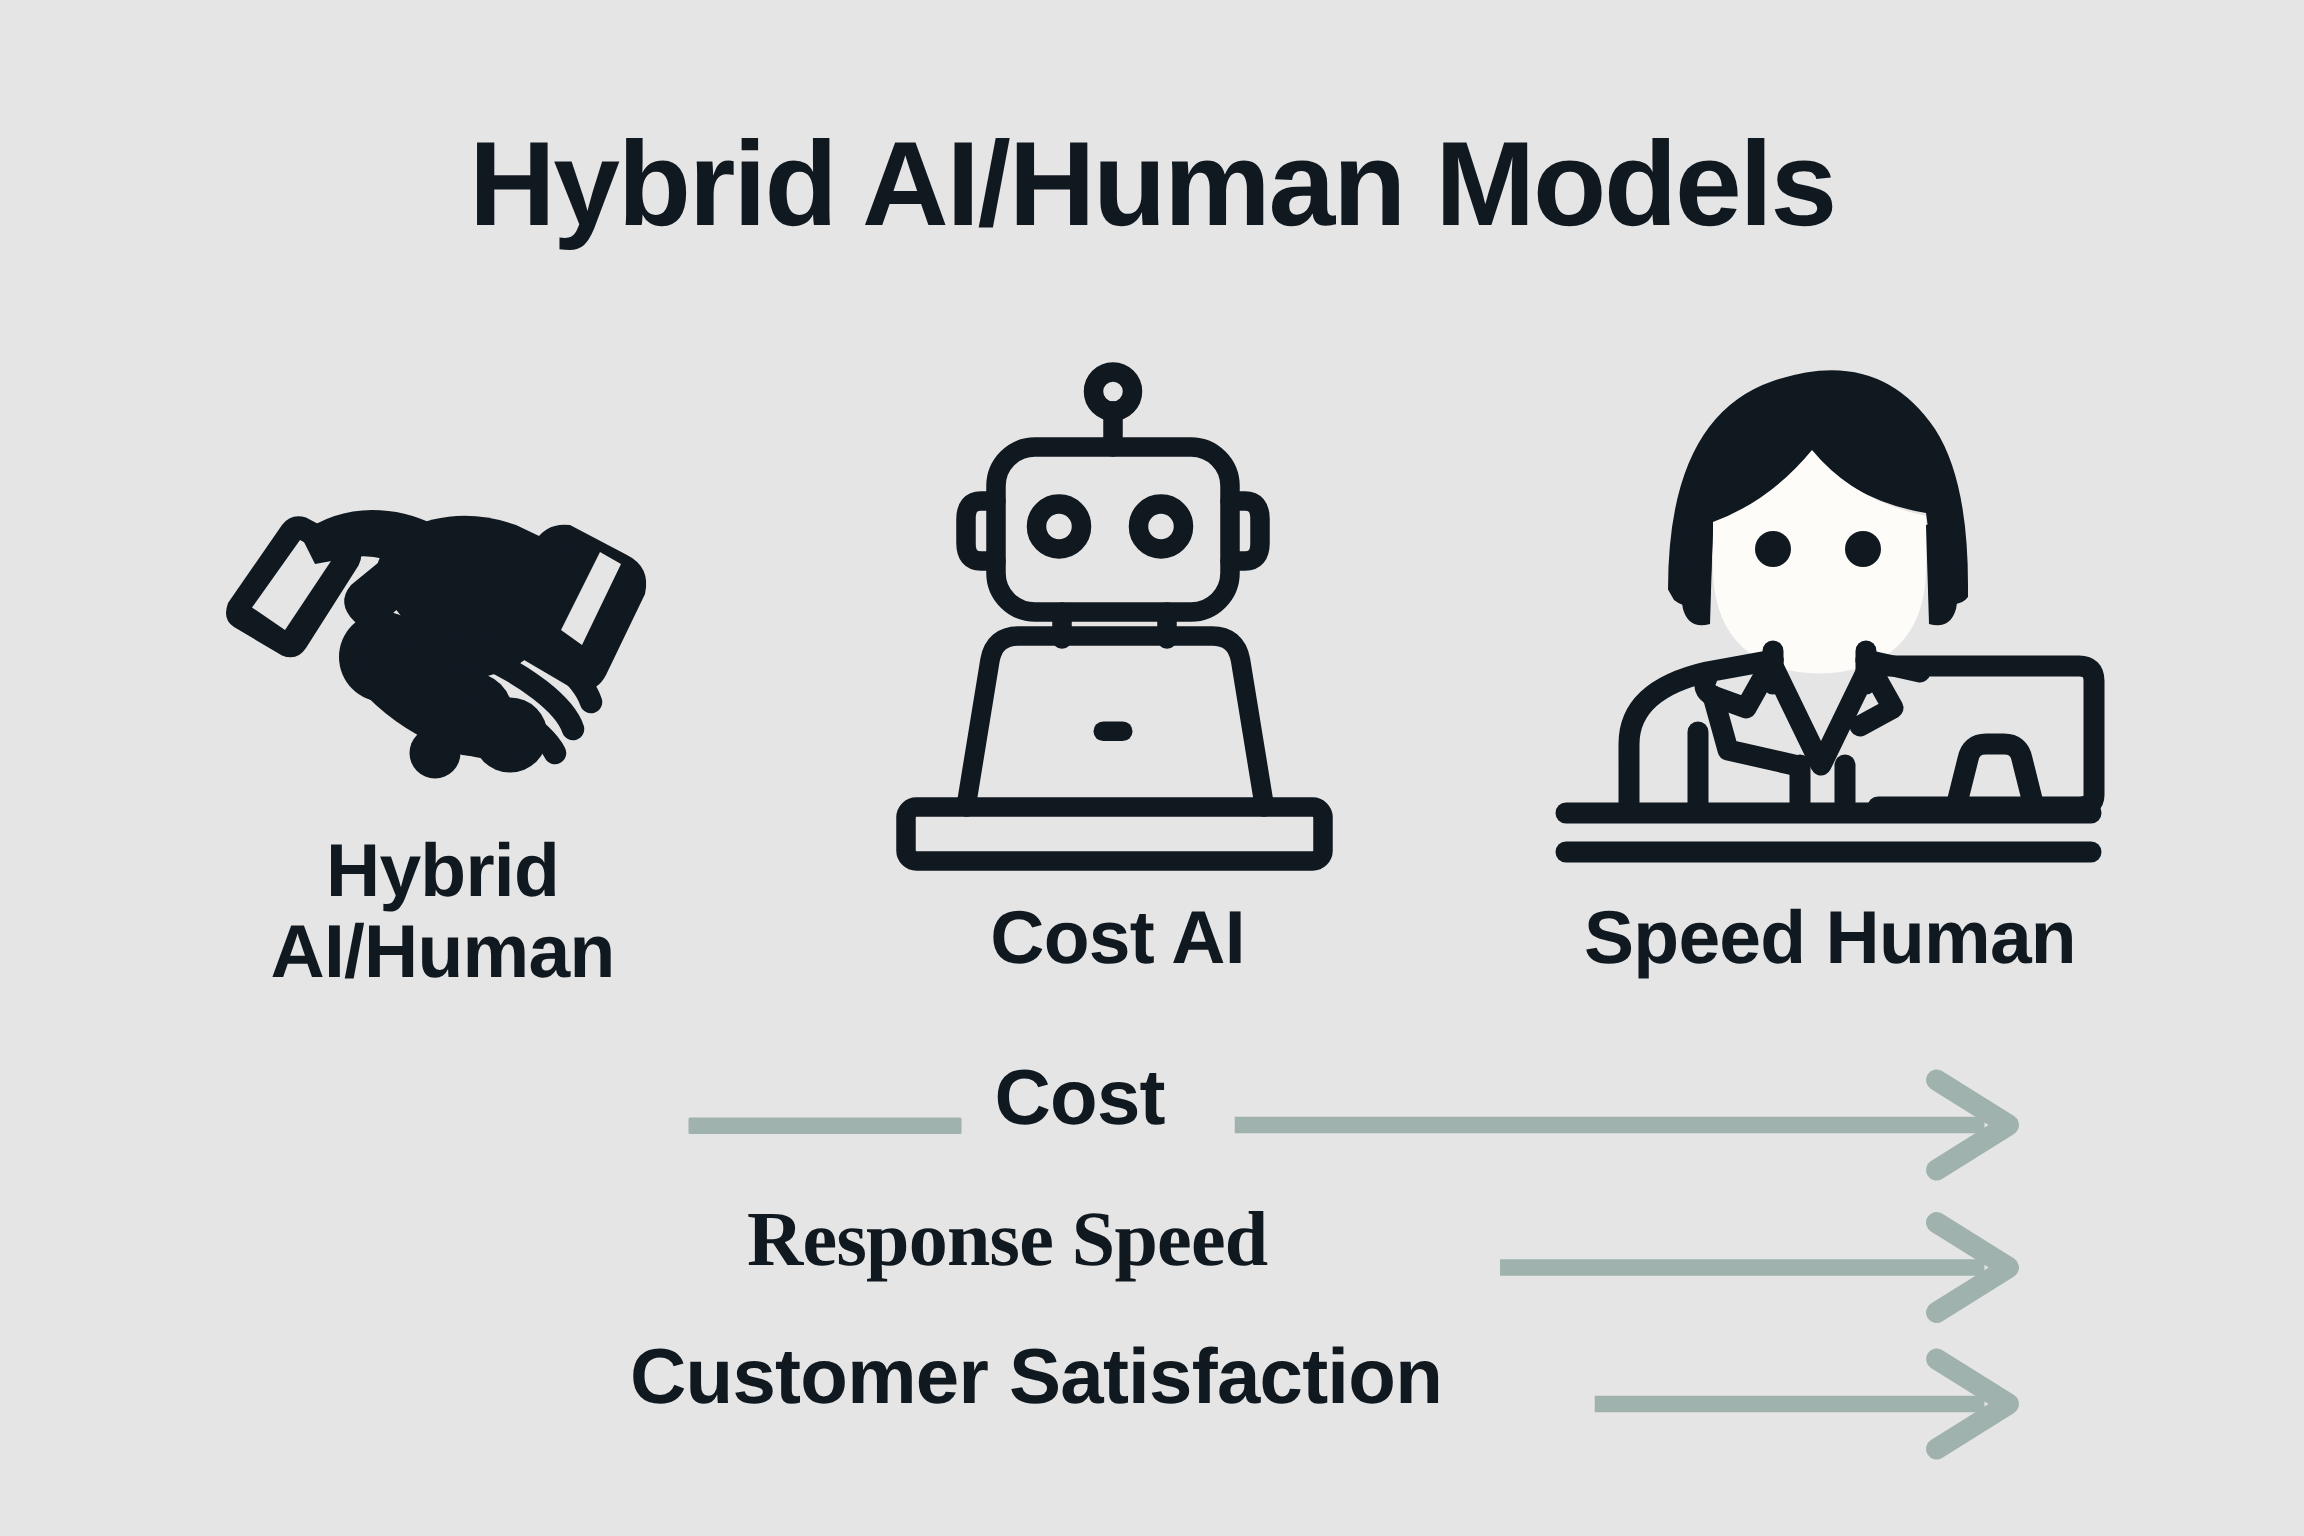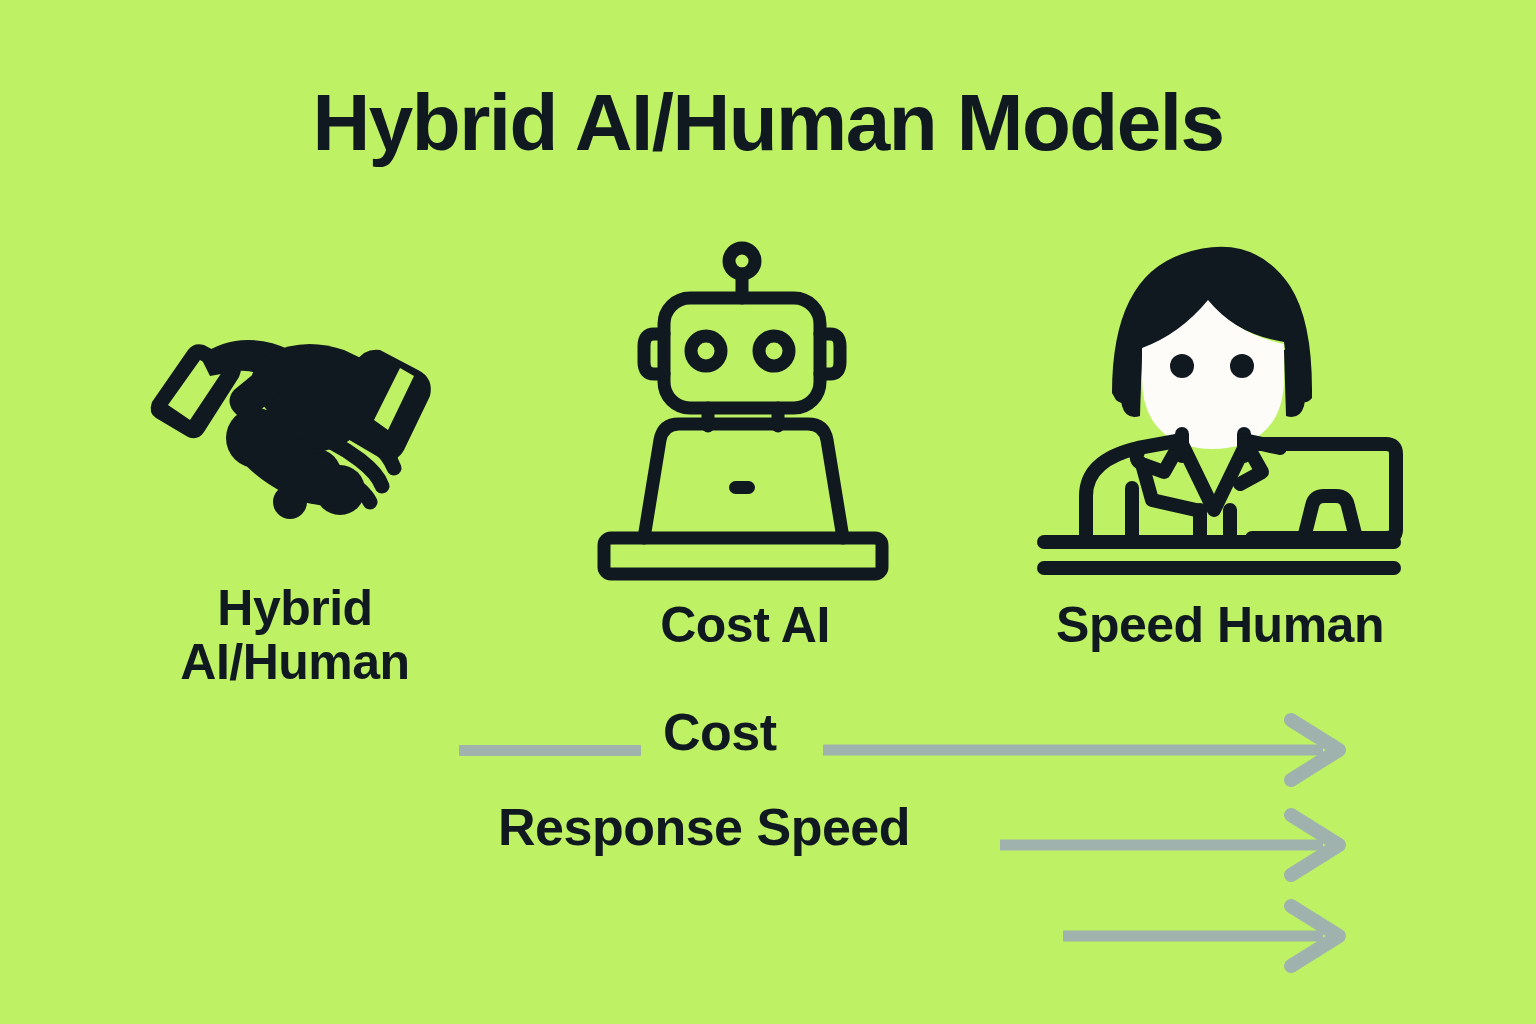--- a/index.html
+++ b/index.html
@@ -11,21 +11,21 @@
     height: 1024px;
     background: #fdfcf8;
     font-family: "Liberation Sans", sans-serif;
     overflow: hidden;
   }
 
   #page {
     position: relative;
     width: 1536px;
     height: 1024px;
-    background: #bef264;
+    background: #e5e5e5;
   }
 
   
   #title {
     position: absolute;
     left: 0;
     top: 83px;
     width: 1536px;
     text-align: center;
     font-size: 80px;
@@ -55,40 +55,40 @@
   }
 
   #col-hybrid   { left: 100px;  top: 300px; width: 390px; height: 400px; }
   #col-pureai   { left: 570px;  top: 230px; width: 350px; height: 470px; }
   #col-human    { left: 1020px; top: 230px; width: 400px; height: 470px; }
 
   #icon-handshake { left: 18px;  top: 10px;  width: 340px; height: 215px; }
   #icon-robot     { left: 12px;  top: 8px;   width: 320px; height: 345px; }
   #icon-person    { left: 10px;  top: 8px;   width: 380px; height: 345px; }
 
-  #label-hybrid  { left: 0;   top: 253px; width: 390px; margin-top: 28px; }
+  #label-hybrid  { left: 0;   top: 253px; width: 390px; }
   #label-pureai  { left: 0;   top: 368px; width: 350px; }
   #label-human   { left: 0;   top: 368px; width: 400px; }
 
   
   #rows {
     position: absolute;
     left: 0;
     top: 700px;
     width: 1536px;
     height: 300px;
   }
   .row {
     position: absolute;
     left: 0;
     width: 1536px;
     height: 92px;
   }
   #row-0 { top: 0px; }
-  #row-1 { top: 95px; }
+  #row-1 { top: 95px; font-family: Liberation Serif, serif; }
   #row-2 { top: 186px; }
 
   .row-label {
     position: absolute;
     top: 4px;
     font-size: 52px;
     font-weight: bold;
     color: #101820;
     letter-spacing: -0.5px;
     white-space: nowrap;
@@ -248,20 +248,21 @@
 
     <div class="row" id="row-1">
       <div class="row-label" id="label-row-1">Response Speed</div>
       <svg class="arrow-svg" id="arrow-1" viewBox="0 0 353 92" preserveAspectRatio="none">
         <line x1="0" y1="50" x2="323" y2="50" stroke="#9fb2ae" stroke-width="11"></line>
         <polyline points="291,20 339,50 291,80" fill="none" stroke="#9fb2ae" stroke-width="14" stroke-linecap="round" stroke-linejoin="round"></polyline>
       </svg>
     </div>
 
     <div class="row" id="row-2">
+      <div class="row-label" id="label-row-2">Customer Satisfaction</div>
       <svg class="arrow-svg" id="arrow-2" viewBox="0 0 290 92" preserveAspectRatio="none">
         <line x1="0" y1="50" x2="260" y2="50" stroke="#9fb2ae" stroke-width="11"></line>
         <polyline points="228,20 276,50 228,80" fill="none" stroke="#9fb2ae" stroke-width="14" stroke-linecap="round" stroke-linejoin="round"></polyline>
       </svg>
     </div>
 
   </div>
 </div>
 
 </body></html>

